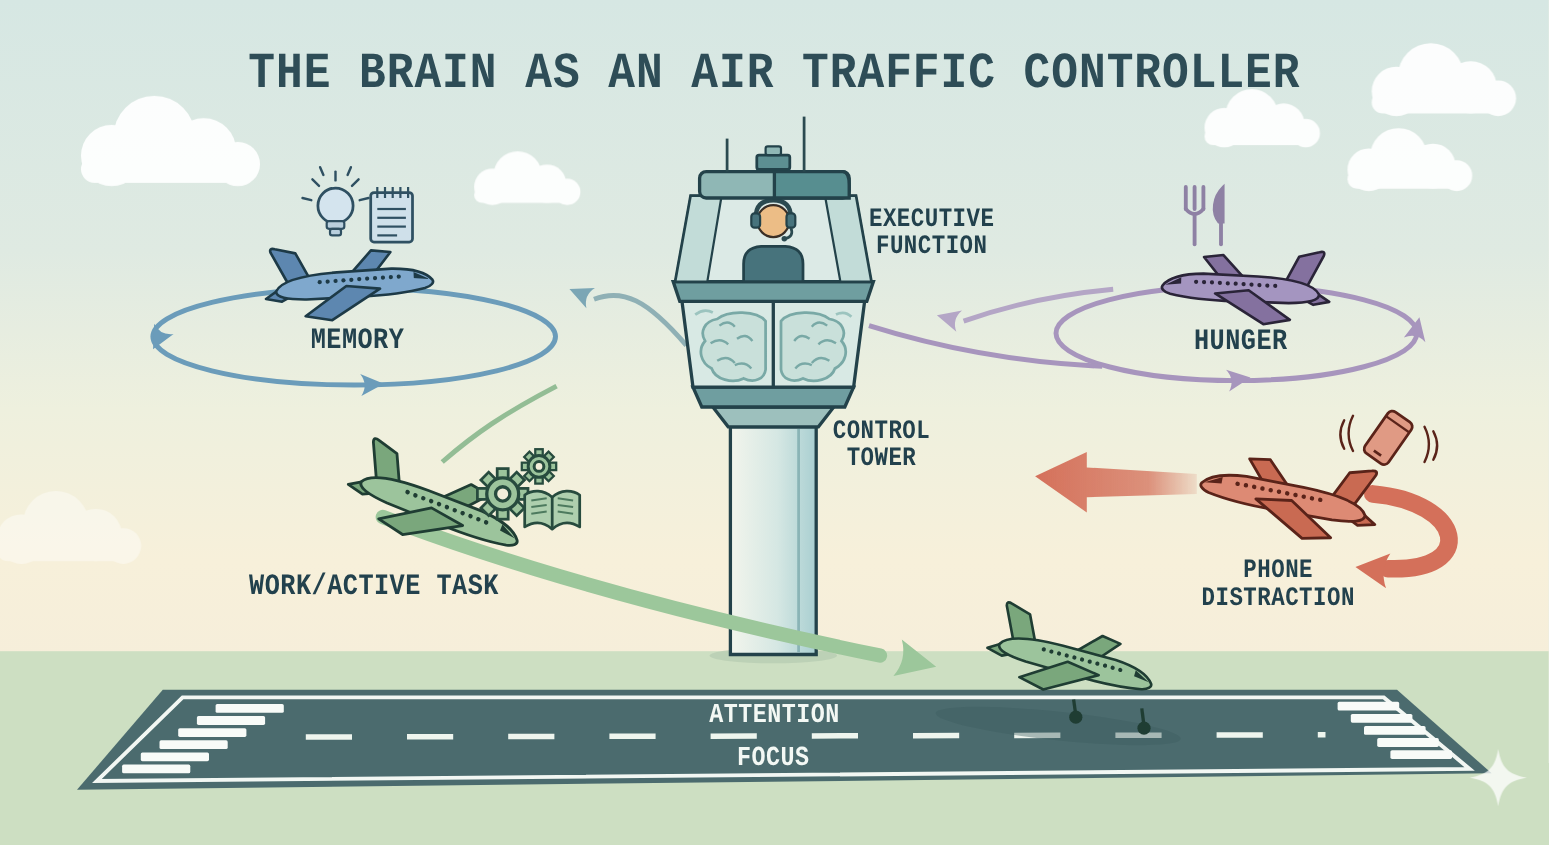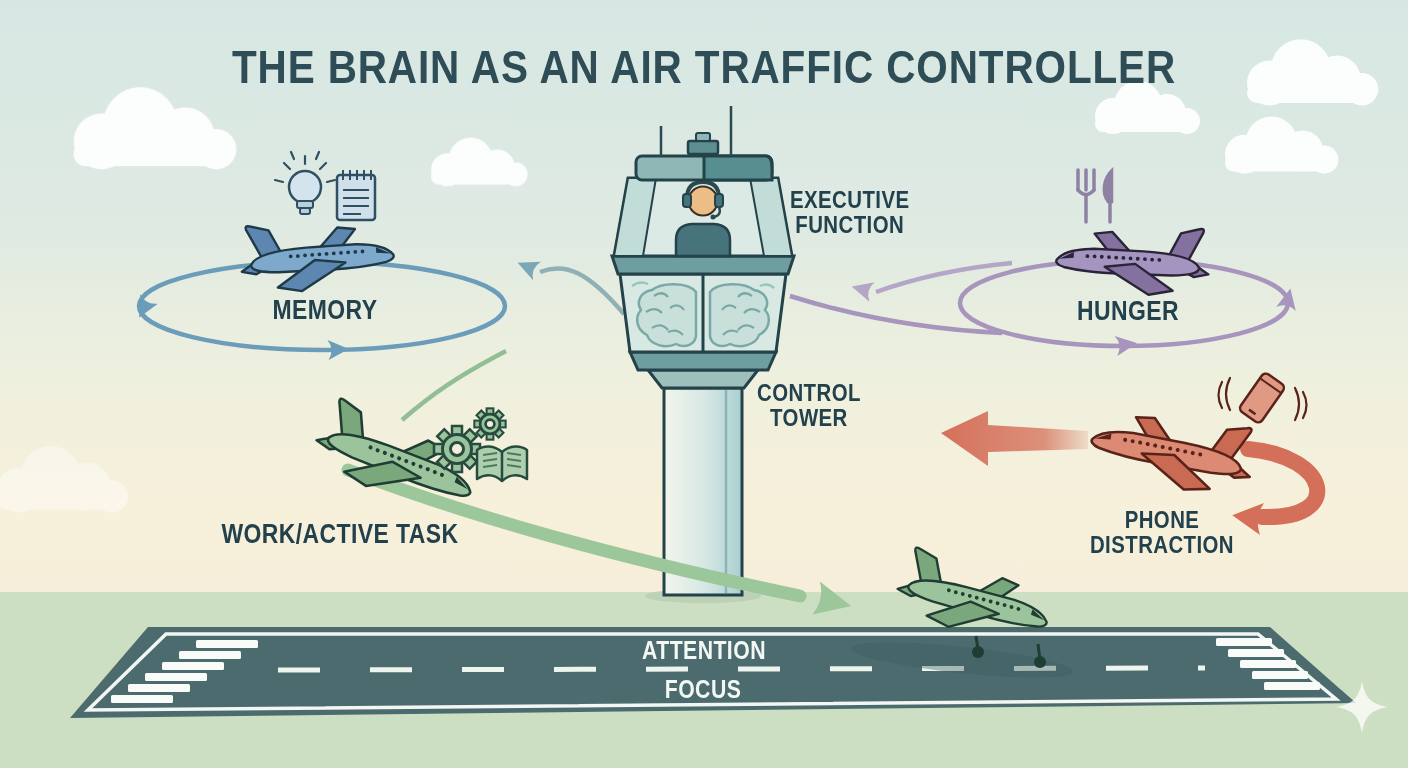--- a/index.html
+++ b/index.html
@@ -1,18 +1,18 @@
 <!DOCTYPE html>
 <html><head>
 <meta charset="utf-8">
 <style>
   html,body{margin:0;padding:0;background:#e8eee4;}
   .scene{
     position:relative;width:1408px;height:768px;overflow:hidden;
-    font-family:Liberation Sans, sans-serif;
+    font-family:Liberation Mono, monospace;
   }
   svg{position:absolute;left:0;top:0;}
   .lbl{
     position:absolute;font-weight:bold;color:#22414d;white-space:nowrap;
     letter-spacing:.5px;line-height:1.04;
   }
   .center{transform:translateX(-50%) scaleX(.85);}
   .leftal{transform-origin:left center;transform:scaleX(.85);}
   .title{
     left:704px;top:44px;font-size:46px;color:#2e4d57;letter-spacing:1px;

